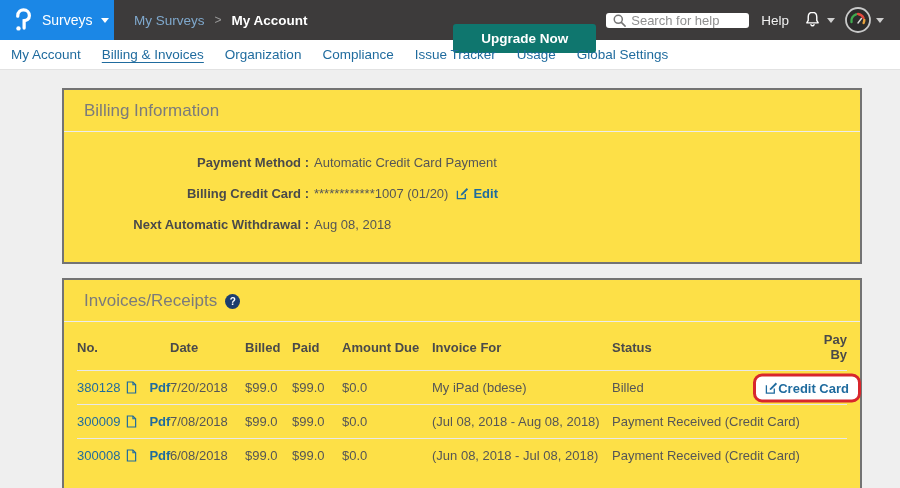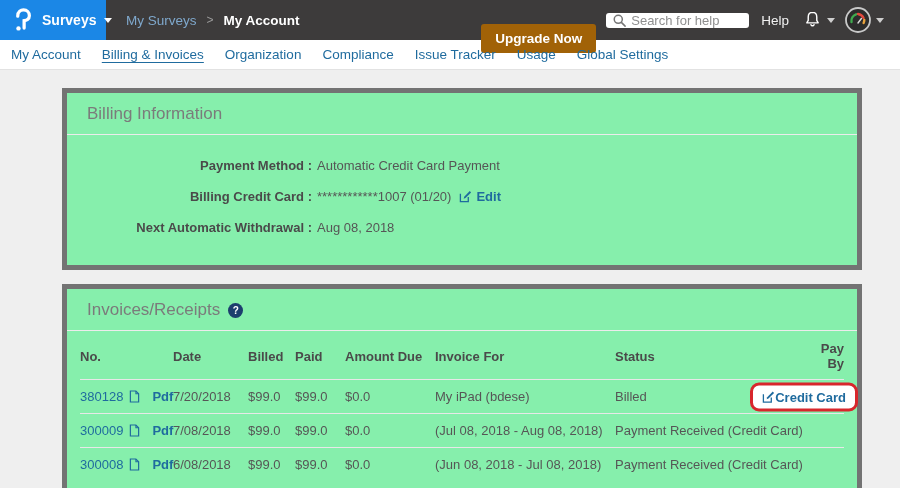--- a/index.html
+++ b/index.html
@@ -1,46 +1,46 @@
 <!DOCTYPE html>
 <html><head>
 <meta charset="utf-8">
 <style>
   * { margin:0; padding:0; box-sizing:border-box; }
   html,body { width:900px; height:488px; overflow:hidden; }
   body { font-family:"Liberation Sans", sans-serif; background:#efefef; }
 
   
   .topbar { height:40px; background:#3d3b3b; display:flex; align-items:center; }
-  .brand { background:#1b87e6; height:40px; width:106px; display:flex; align-items:center; padding:0 10px 0 12px; cursor:pointer;font-weight:bold; }
+  .brand { background:#1b87e6; height:40px; width:114px; display:flex; align-items:center; padding:0 10px 0 12px; cursor:pointer; }
   .brand-logo { flex:0 0 auto; }
   .brand-label { color:#fff; font-size:14px; margin-left:9px; }
   .caret { width:0; height:0; border-left:4px solid transparent; border-right:4px solid transparent; border-top:5px solid #fff; margin-left:8px; }
   .caret.sm { border-top-color:#cfcfcf; margin-left:5px; }
   .crumbs { display:flex; align-items:center; margin-left:20px; font-size:13.5px; }
   .crumb-1 { color:#7fa8cc; cursor:pointer; }
   .crumb-sep { color:#9a9a9a; margin:0 10px; font-size:12px; }
   .crumb-2 { color:#ffffff; font-weight:bold; }
   .topbar-spacer { flex:1; }
-  .upgrade-btn { background:#a16207; color:#fff; font-weight:bold; font-size:13.5px; border:none; border-radius:3px; padding:7px 14px; cursor:pointer; margin-right:10px;margin-top:36px; }
+  .upgrade-btn { background:#0f766e; color:#fff; font-weight:bold; font-size:13.5px; border:none; border-radius:3px; padding:7px 28px; cursor:pointer; margin-right:10px;margin-top:36px; }
   .searchbox { background:#fff; border-radius:3px; height:15px; width:143px; display:flex; align-items:center; padding:0 6px; }
   .searchbox input { border:none; outline:none; width:112px; font-size:13px; color:#444; margin-left:4px; font-family:"Liberation Sans", sans-serif; background:transparent; }
   .searchbox input::placeholder { color:#8f8f8f; }
   .help-label { color:#f2f2f2; font-size:13.5px; margin:0 14px 0 12px; cursor:pointer; }
   .bell-wrap { display:flex; align-items:center; cursor:pointer; margin-right:10px; }
   .avatar-wrap { display:flex; align-items:center; cursor:pointer; margin-right:16px; }
 
   
   .tabbar { height:30px; background:#fff; display:flex; align-items:center; padding-left:10px; gap:19px; border-bottom:1px solid #e2e2e2; }
   .tab { font-size:13.5px; color:#1f6b9e; cursor:pointer; padding:2px 1px; }
   .tab.active { text-decoration:underline; text-underline-offset:3px; }
 
   
   .page { padding-top:18px; }
-  .card { width:800px; margin-left:62px; background:#86efac; border:5px solid #737373; }
+  .card { width:800px; margin-left:62px; background:#fde047; border:2px solid #737373; }
   .card + .card { margin-top:14px; }
   .card-header { padding:11px 20px 10px; font-size:17px; color:#7b7b7b; border-bottom:1px solid #ececec; display:flex; align-items:center; }
 
   
   .billing-rows { padding:15px 0 22px; }
   .b-row { display:flex; align-items:center; padding:8px 0; }
   .b-label { width:245px; text-align:right; font-size:13px; font-weight:bold; color:#4a4a4a; }
   .b-value { margin-left:5px; font-size:13px; color:#565656; display:flex; align-items:center; }
   .inline-link { color:#1f6b9e; font-weight:bold; font-size:13px; text-decoration:none; cursor:pointer; display:inline-flex; align-items:center; gap:4px; margin-left:8px; }
 

